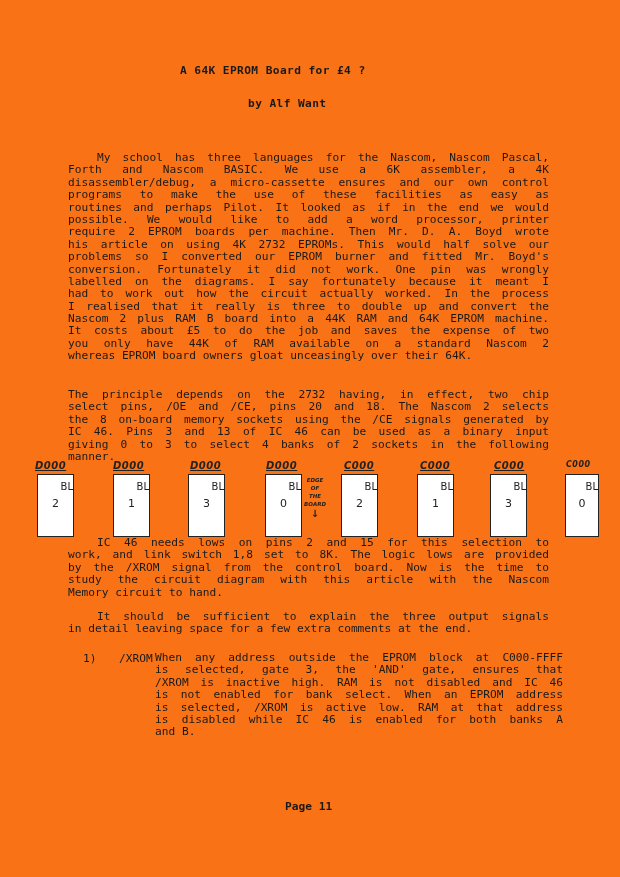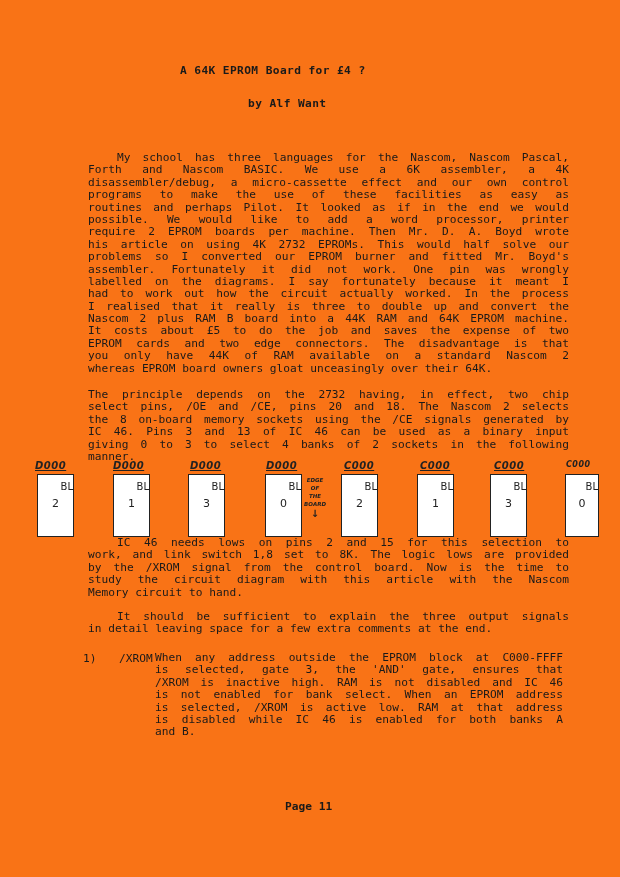--- a/index.html
+++ b/index.html
@@ -1,20 +1,20 @@
 <!DOCTYPE html>
 <html><head>
 <meta charset="utf-8">
 <style>
   html, body { margin: 0; padding: 0; background: #ffffff; }
   body { width: 620px; height: 877px; position: relative; overflow: hidden; }
   .page { position: absolute; left: 0; top: 0; width: 620px; height: 877px; background: #f97316; }
   .mono { font-family: "DejaVu Sans Mono", "Liberation Mono", monospace; color: #1a1a1a; font-size: 11.2px; }
   .byline { position: absolute; left: 248px; top: 97px; white-space: pre; font-weight: bold; letter-spacing: 0.4px; }
-  .para { position: absolute; left: 88px; width: 481px; }
+  .para { position: absolute; left: 68px; width: 481px; }
   .line { height: 12.4px; line-height: 12.4px; white-space: nowrap; text-align: justify; text-align-last: justify; overflow: visible; }
   .line.last { text-align-last: left; }
   .line.indent { padding-left: 29px; }
   .list-item { position: absolute; left: 83px; top: 652px; width: 480px; }
   .list-num { position: absolute; left: 0; top: 0; white-space: pre; }
   .list-term { position: absolute; left: 36px; top: 0; white-space: pre; text-align: right; }
   .list-body { position: absolute; left: 72px; top: 0; width: 408px; }
   .footer { position: absolute; left: 285px; top: 800px; white-space: pre; font-weight: bold; }
   .diagram { position: absolute; left: 0; top: 460px; width: 620px; height: 82px; }
   .chip { position: absolute; top: 14px; width: 37px; height: 63px; border: 1.6px solid #222; box-sizing: border-box; background: #fff; }
@@ -28,34 +28,33 @@
 <body>
 
 <div class="page">
 
   <div class="mono byline" style="left:180px; top:64px; font-weight:bold;">A 64K EPROM Board for £4 ?</div>
   <div class="mono byline">by Alf Want</div>
 
   <div class="para mono" style="top:152px;">
     <div class="line indent">My school has three languages for the Nascom, Nascom Pascal,</div>
     <div class="line">Forth and Nascom BASIC. We use a 6K assembler, a 4K</div>
-    <div class="line">disassembler/debug, a micro-cassette effect and our own control</div>
+    <div class="line">disassembler/debug, a micro-cassette ensures and our own control</div>
     <div class="line">programs to make the use of these facilities as easy as</div>
     <div class="line">routines and perhaps Pilot. It looked as if in the end we would</div>
     <div class="line">possible. We would like to add a word processor, printer</div>
     <div class="line">require 2 EPROM boards per machine. Then Mr. D. A. Boyd wrote</div>
     <div class="line">his article on using 4K 2732 EPROMs. This would half solve our</div>
     <div class="line">problems so I converted our EPROM burner and fitted Mr. Boyd's</div>
-    <div class="line">assembler. Fortunately it did not work. One pin was wrongly</div>
+    <div class="line">conversion. Fortunately it did not work. One pin was wrongly</div>
     <div class="line">labelled on the diagrams. I say fortunately because it meant I</div>
     <div class="line">had to work out how the circuit actually worked. In the process</div>
     <div class="line">I realised that it really is three to double up and convert the</div>
     <div class="line">Nascom 2 plus RAM B board into a 44K RAM and 64K EPROM machine.</div>
     <div class="line">It costs about £5 to do the job and saves the expense of two</div>
-    <div class="line">EPROM cards and two edge connectors. The disadvantage is that</div>
     <div class="line">you only have 44K of RAM available on a standard Nascom 2</div>
     <div class="line last">whereas EPROM board owners gloat unceasingly over their 64K.</div>
   </div>
 
   <div class="para mono" style="top:389px;">
     <div class="line">The principle depends on the 2732 having, in effect, two chip</div>
     <div class="line">select pins, /OE and /CE, pins 20 and 18. The Nascom 2 selects</div>
     <div class="line">the 8 on-board memory sockets using the /CE signals generated by</div>
     <div class="line">IC 46. Pins 3 and 13 of IC 46 can be used as a binary input</div>
     <div class="line">giving 0 to 3 to select 4 banks of 2 sockets in the following</div>

